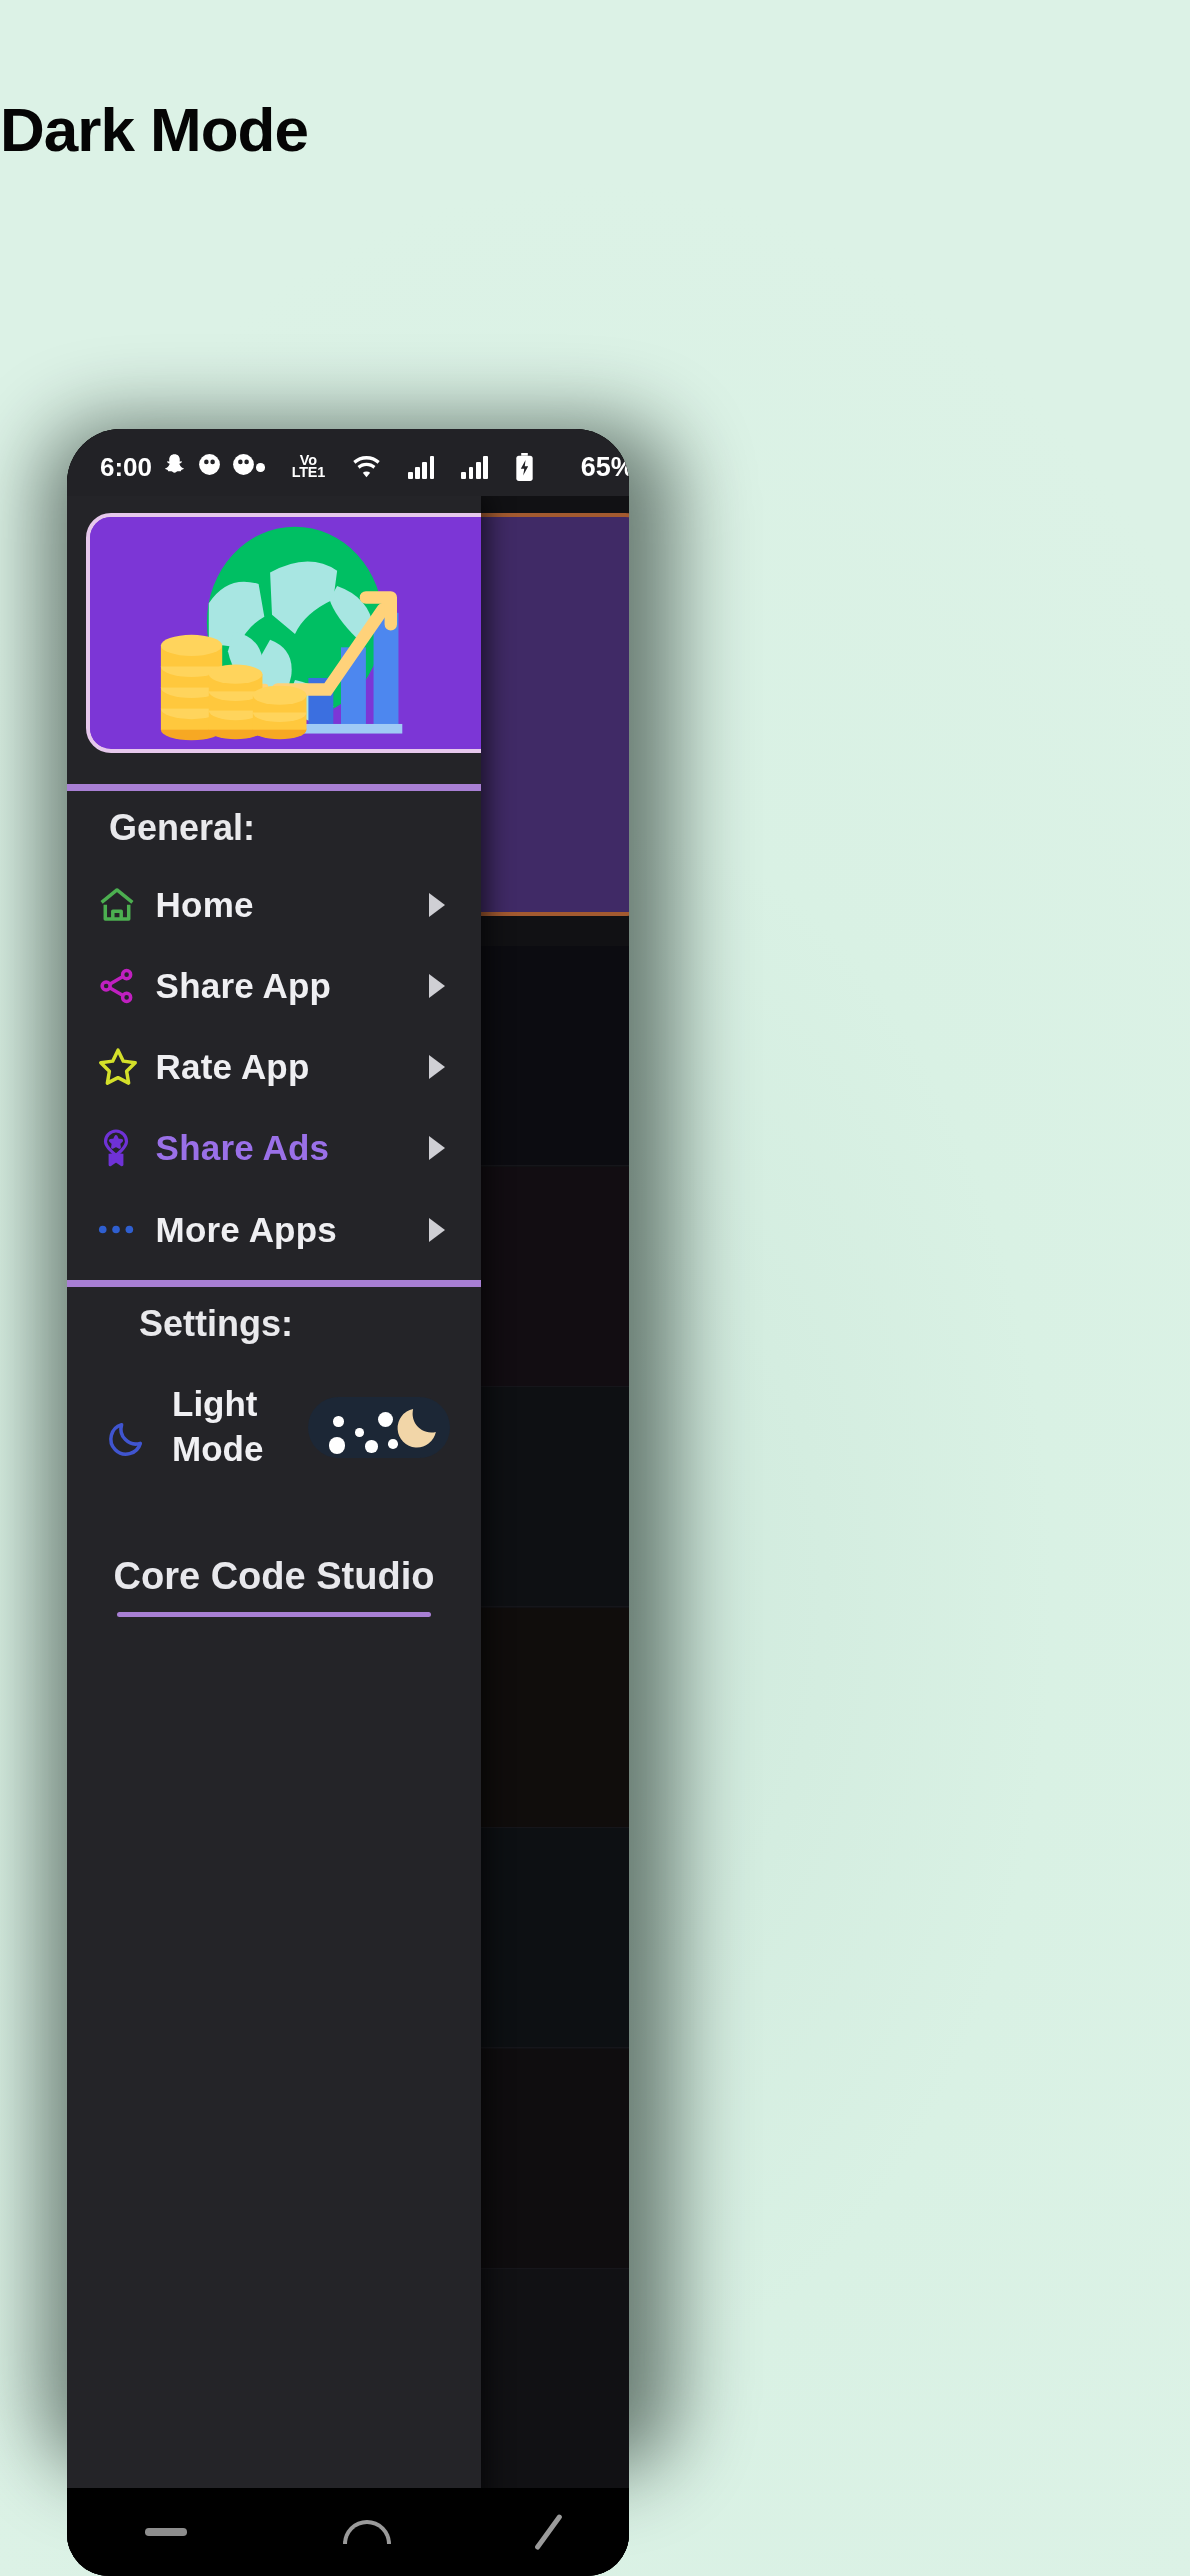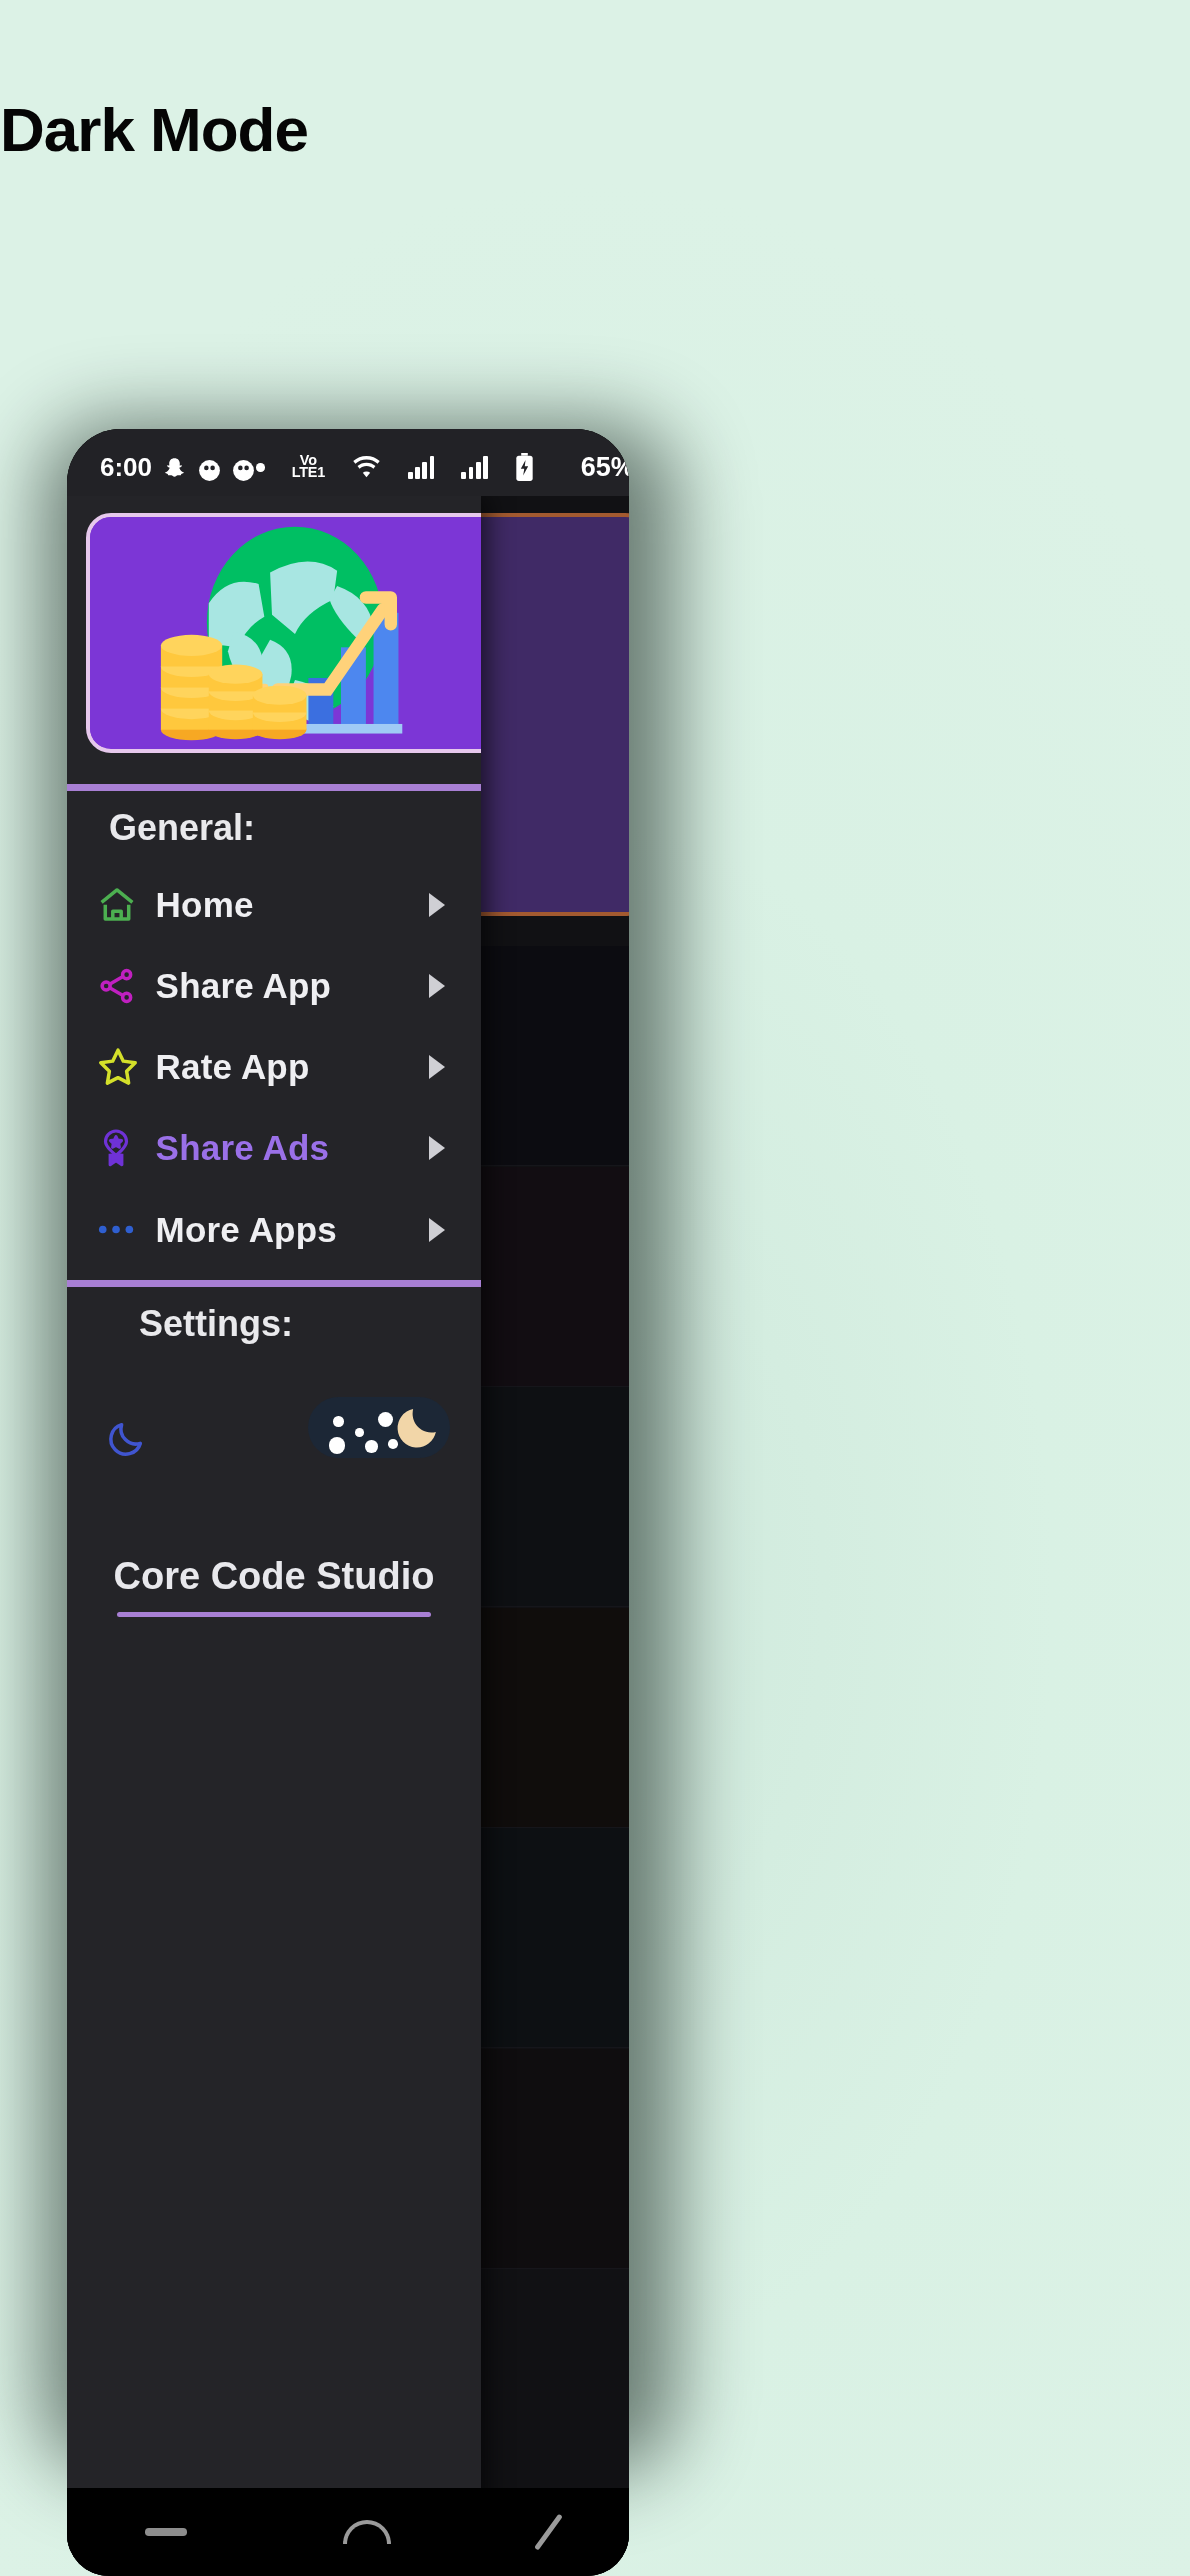--- a/index.html
+++ b/index.html
@@ -49,21 +49,21 @@
 
   
   #statusbar{
     position:absolute; top:0; left:0; width:562px; height:67px;
     background:#222226;
     display:flex; align-items:center;
     padding:9.6px 21px 0 33px;
     color:#fff; font-size:26px; font-weight:bold;
     z-index:40;
   }
-  #sb-left{ display:flex; align-items:flex-end; gap:9px; }
+  #sb-left{ display:flex; align-items:flex-start; gap:9px; }
   #sb-right{ margin-left:auto; display:flex; align-items:center; gap:27px; }
   .sb-ico{ display:inline-flex; align-items:center; }
   .dot-small{ width:8.6px; height:8.6px; border-radius:50%; background:#fff; }
   .volte{
     display:flex; flex-direction:column; align-items:center;
     line-height:.82; font-size:14.4px; font-weight:bold; letter-spacing:-0.2px;
   }
   .bars{ display:flex; align-items:flex-end; gap:2.4px; height:23px; }
   .bars i{ display:block; width:4.8px; background:#fff; border-radius:1px; }
   .bars i:nth-child(1){height:6.7px;} .bars i:nth-child(2){height:11.5px;}
@@ -434,20 +434,21 @@
 
         <div id="divider-2"></div>
         <div id="settings-label">Settings:</div>
 
         <div id="theme-row">
           <span id="moon-ico">
             <svg width="42" height="42" viewBox="0 0 24 24" fill="none" stroke="#4055d0" stroke-width="2" stroke-linejoin="round">
               <path d="M20.2 14.5A8.6 8.6 0 0 1 9.5 3.8a8.6 8.6 0 1 0 10.7 10.7z"></path>
             </svg>
           </span>
+          <span id="theme-label">Light Mode</span>
 
           <div id="theme-toggle">
             <span class="star" style="left:25px; top:19px;  width:10.5px; height:10.5px;"></span>
             <span class="star" style="left:21px; top:40px;  width:16.3px; height:16.3px;"></span>
             <span class="star" style="left:47px; top:31px;  width:8.6px;  height:8.6px;"></span>
             <span class="star" style="left:57px; top:43px;  width:12.5px; height:12.5px;"></span>
             <span class="star" style="left:70px; top:14.4px;  width:15.3px; height:15.3px;"></span>
             <span class="star" style="left:80px; top:42px;  width:9.6px; height:9.6px;"></span>
             <svg style="position:absolute; right:3.8px; top:3.8px;" width="54" height="54" viewBox="0 0 24 24">
               <path d="M19.5 13.8A8.4 8.4 0 0 1 9.4 3.6a8.6 8.6 0 1 0 10.1 10.2z" fill="#f2d6a8"></path>

